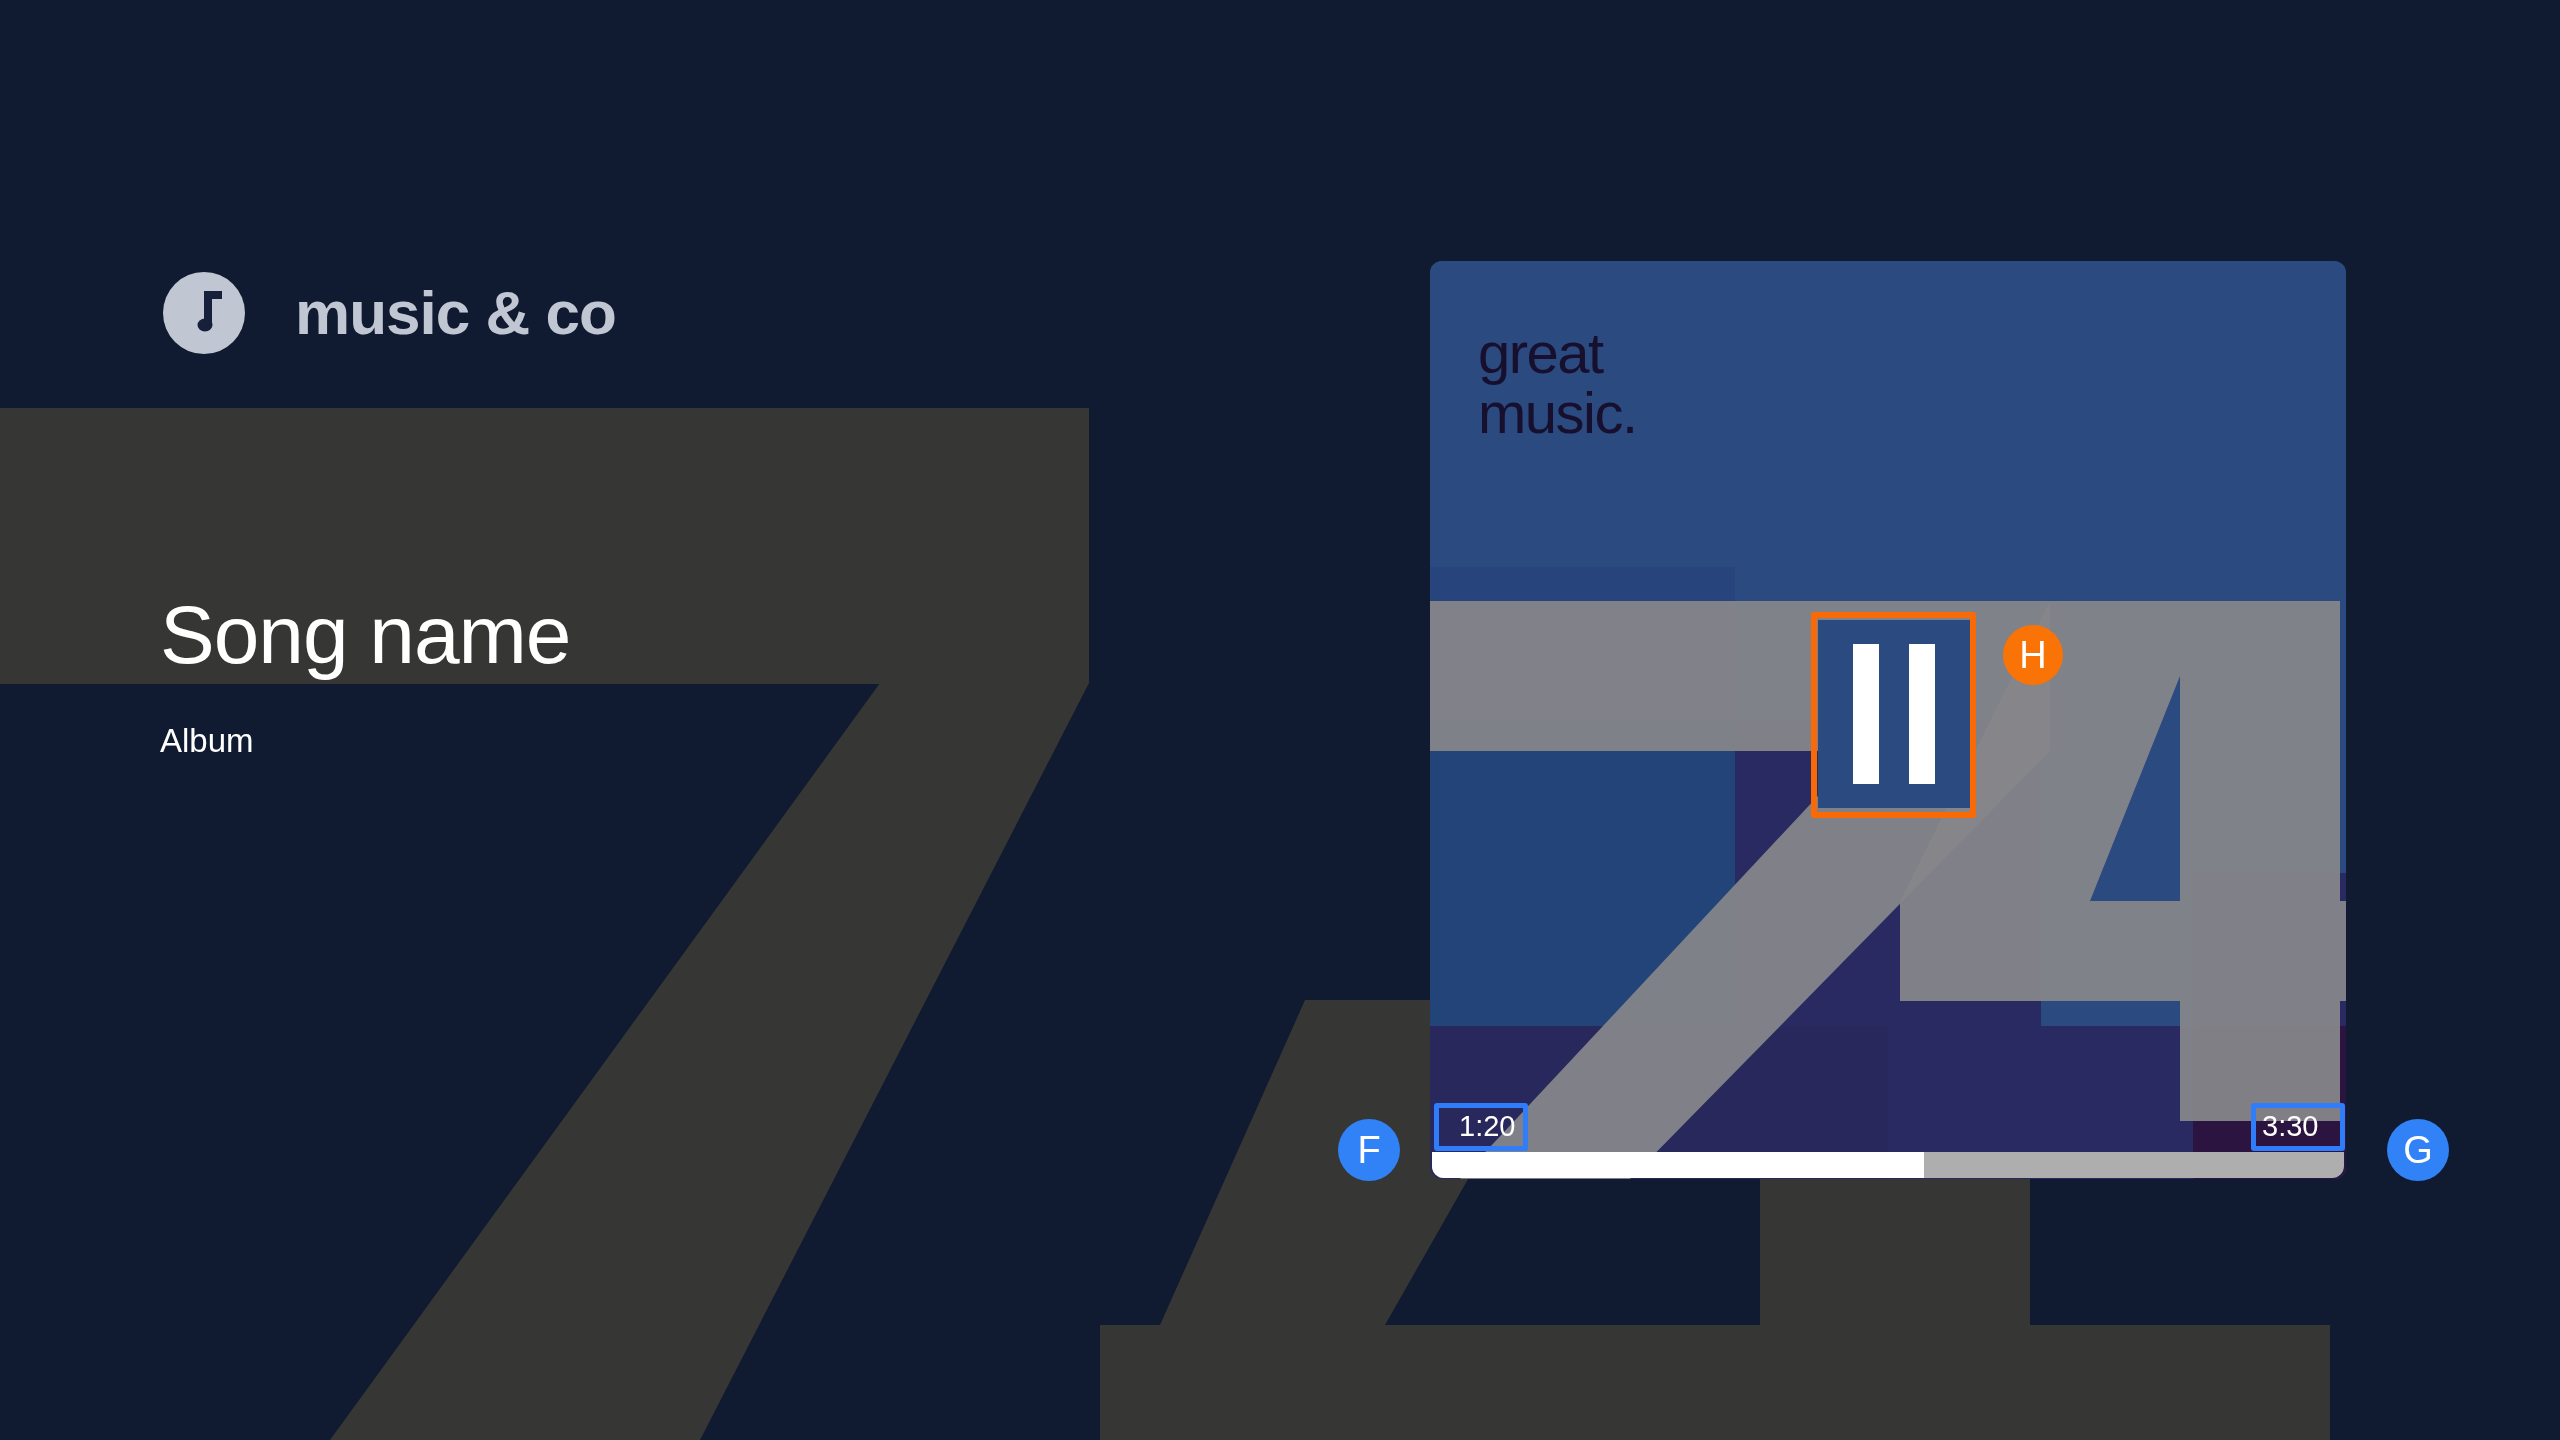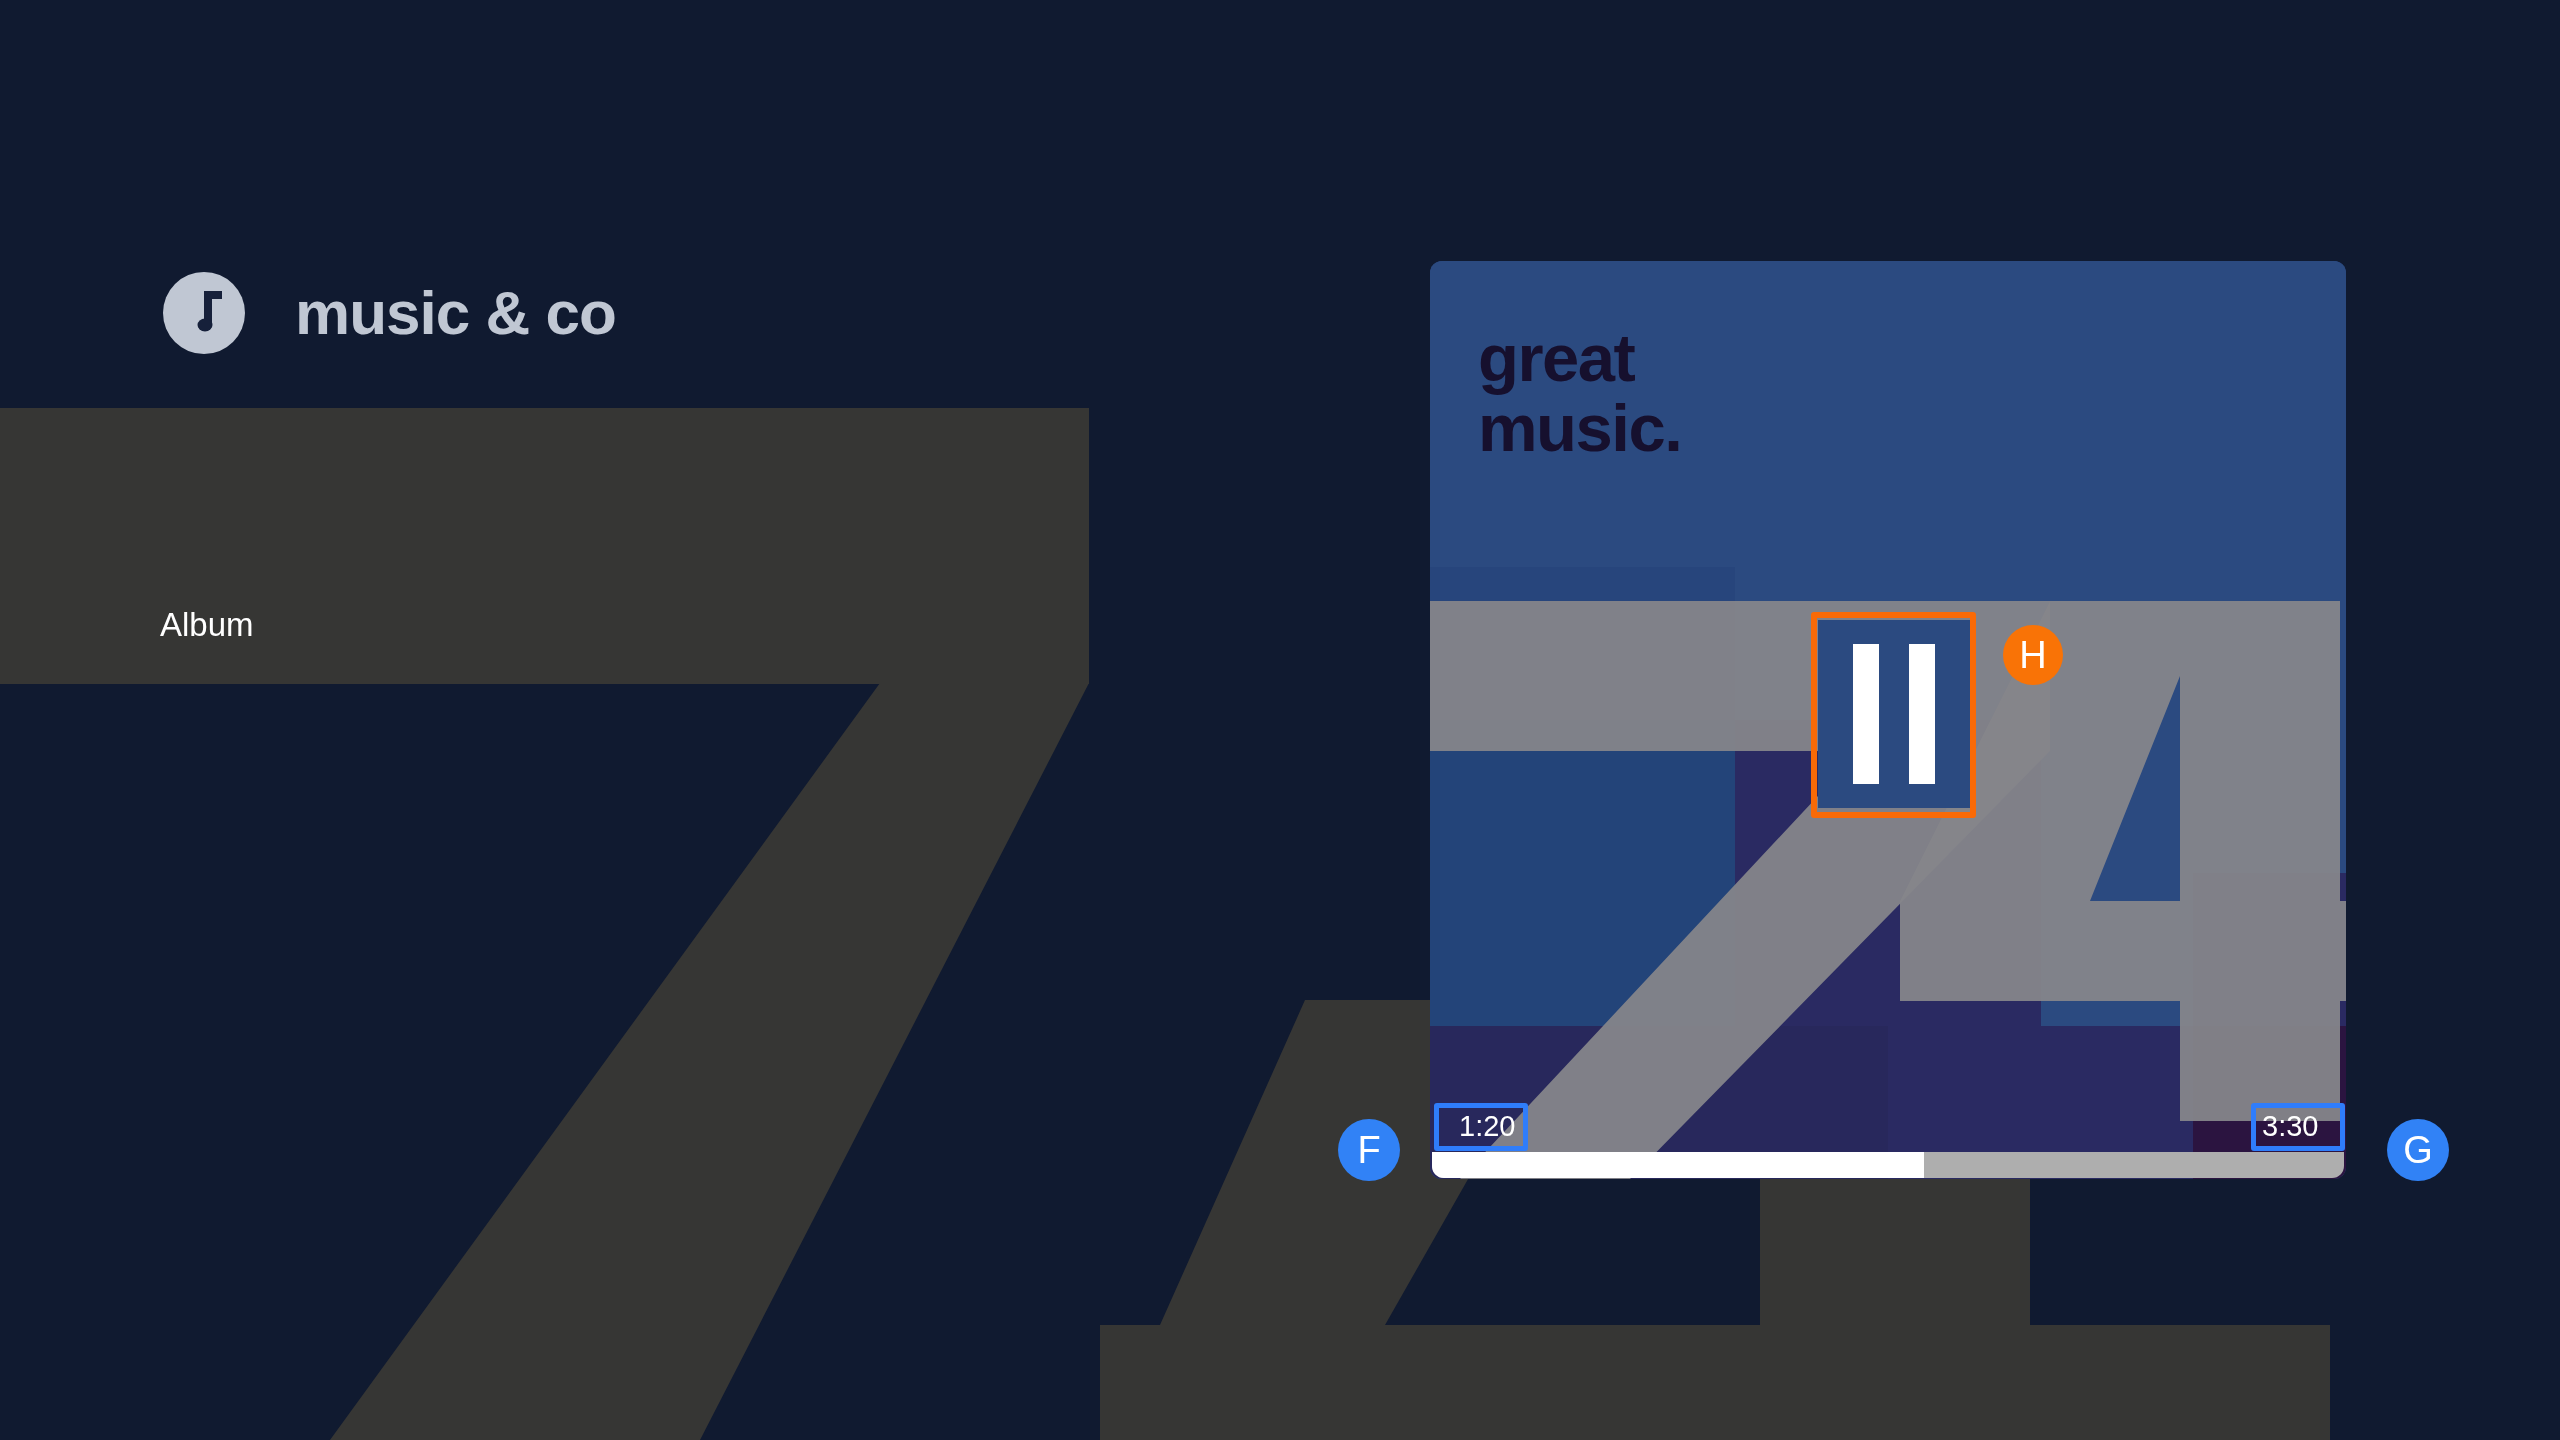--- a/index.html
+++ b/index.html
@@ -61,21 +61,21 @@
 
   .art-number {
     position:absolute; inset:0;
     display:flex; align-items:flex-start; justify-content:center;
     pointer-events:none;
   }
   .art-number svg { width:100%; height:100%; }
 
   .art-title {
     position:absolute; left:48px; top:62px;
-    font-size:67px; font-weight:700; line-height:1.04;
+    font-size:58px; font-weight:400; line-height:1.04;
     color:#16102e; letter-spacing:-1.5px;
   }
 
   
   .pause-btn {
     position:absolute; left:1818px; top:620px;
     width:152px; height:188px;
     background:#2b4a80;
     display:flex; align-items:center; justify-content:center; gap:30px;
   }
@@ -131,20 +131,21 @@
   <span class="logo-badge">
     <svg width="44" height="48" viewBox="0 0 44 48" aria-hidden="true">
       <path d="M16 36 a7 6 0 1 0 14 0 V10 h10 V2 H22 v28" fill="#16203a"></path>
       <ellipse cx="23" cy="36" rx="7.5" ry="6.5" fill="#16203a"></ellipse>
     </svg>
   </span>
   <span class="logo-text">music &amp; co</span>
 </div>
 
 <div class="track-info">
+  <div class="song-name">Song name</div>
   <div class="artist-name">Album</div>
 </div>
 
 <div class="album-card">
   <div class="art-grid" id="art-grid">
       <div style="background: rgb(43, 74, 128);"></div>
       <div style="background: rgb(43, 74, 128);"></div>
       <div style="background: rgb(43, 74, 128);"></div>
       <div style="background: rgb(43, 74, 128);"></div>
       <div style="background: rgb(43, 74, 128);"></div>

